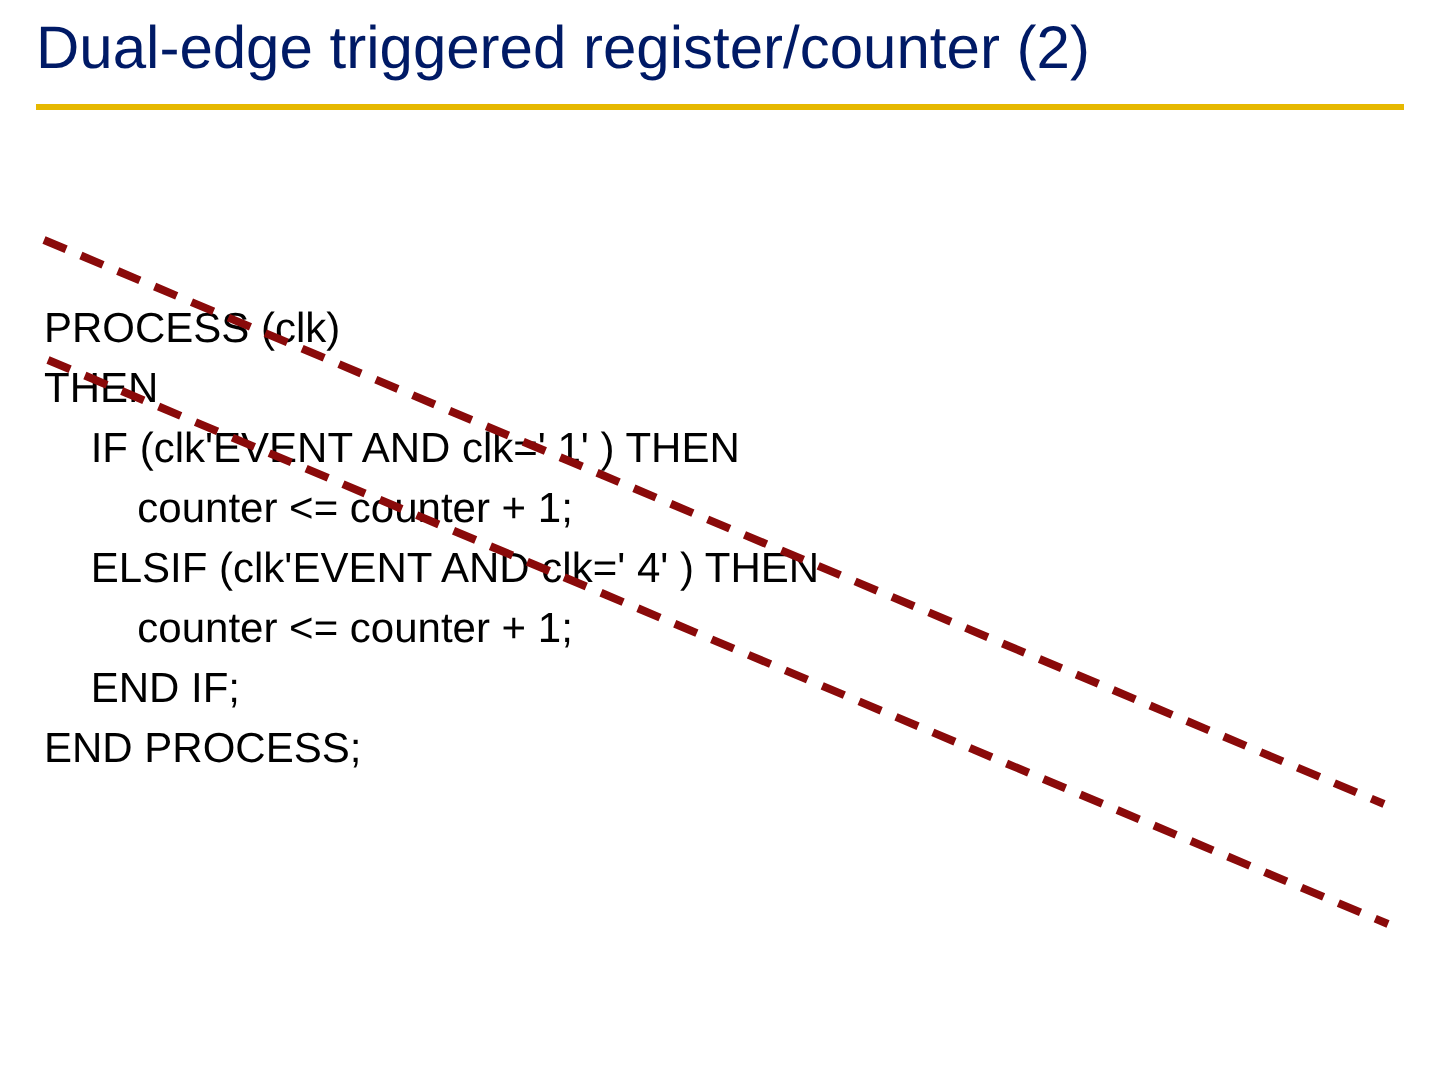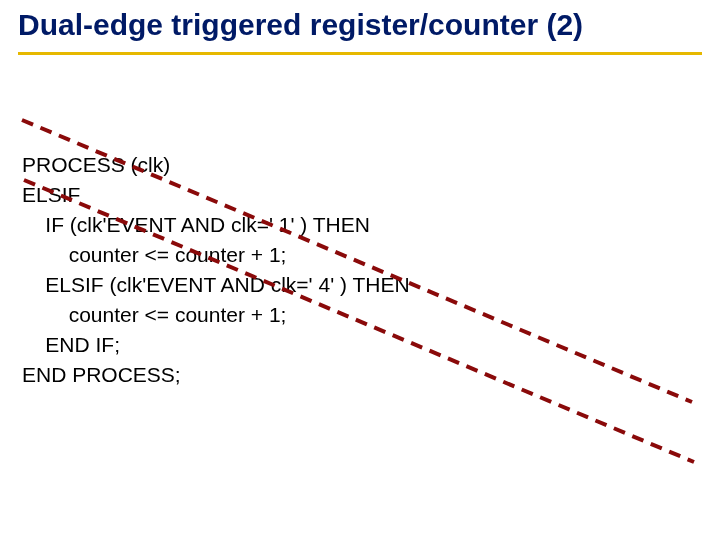--- a/index.html
+++ b/index.html
@@ -16,21 +16,21 @@
     width: 720px;
     height: 540px;
     box-sizing: border-box;
   }
   .title {
     position: absolute;
     left: 18px;
     top: 8px;
     right: 18px;
     font-size: 30px;
-    font-weight: bold;
+    font-weight: normal;
     color: #001a66;
   }
   .underline {
     position: absolute;
     left: 18px;
     top: 52px;
     width: 684px;
     height: 3px;
     background: #e6b800;
   }
@@ -56,21 +56,21 @@
 </head>
 <body>
 
 <div class="slide">
 
   <div class="title">Dual-edge triggered register/counter (2)</div>
   <div class="underline"></div>
 
   <div class="code">
 <span>PROCESS (clk)</span>
-<span>ELSIF</span>
+<span>THEN</span>
 <span>    IF (clk'EVENT AND clk=' 1' ) THEN</span>
 <span>        counter &lt;= counter + 1;</span>
 <span>    ELSIF (clk'EVENT AND clk=' 4' ) THEN</span>
 <span>        counter &lt;= counter + 1;</span>
 <span>    END IF;</span>
 <span>END PROCESS;</span></div>
 
   <svg class="strike-svg" viewBox="0 0 720 540">
     <line x1="22" y1="120" x2="692" y2="402" stroke="#8a0a0a" stroke-width="4" stroke-dasharray="12,8" stroke-linecap="butt"></line>
     <line x1="24" y1="180" x2="694" y2="462" stroke="#8a0a0a" stroke-width="4" stroke-dasharray="12,8" stroke-linecap="butt"></line>

